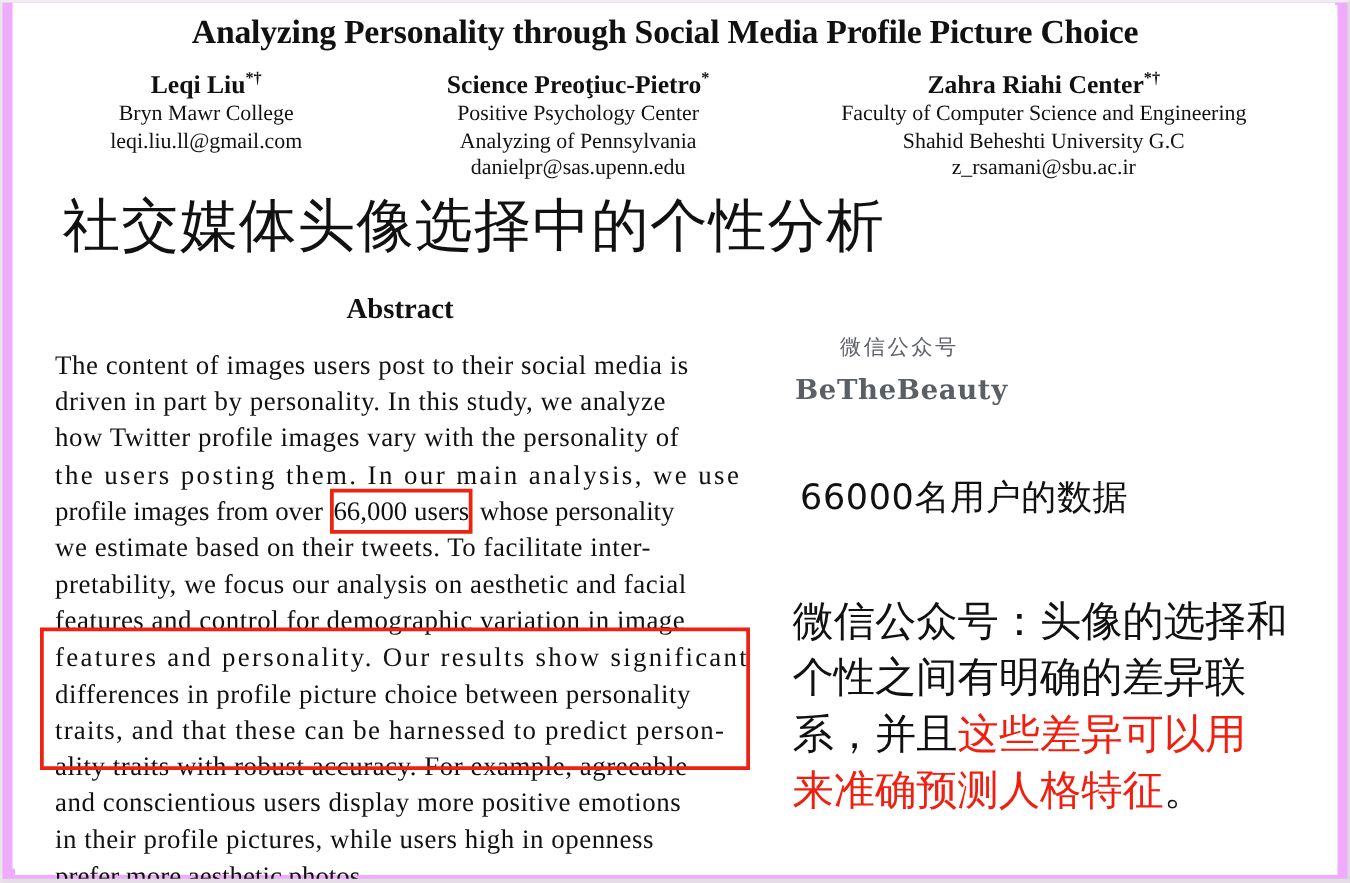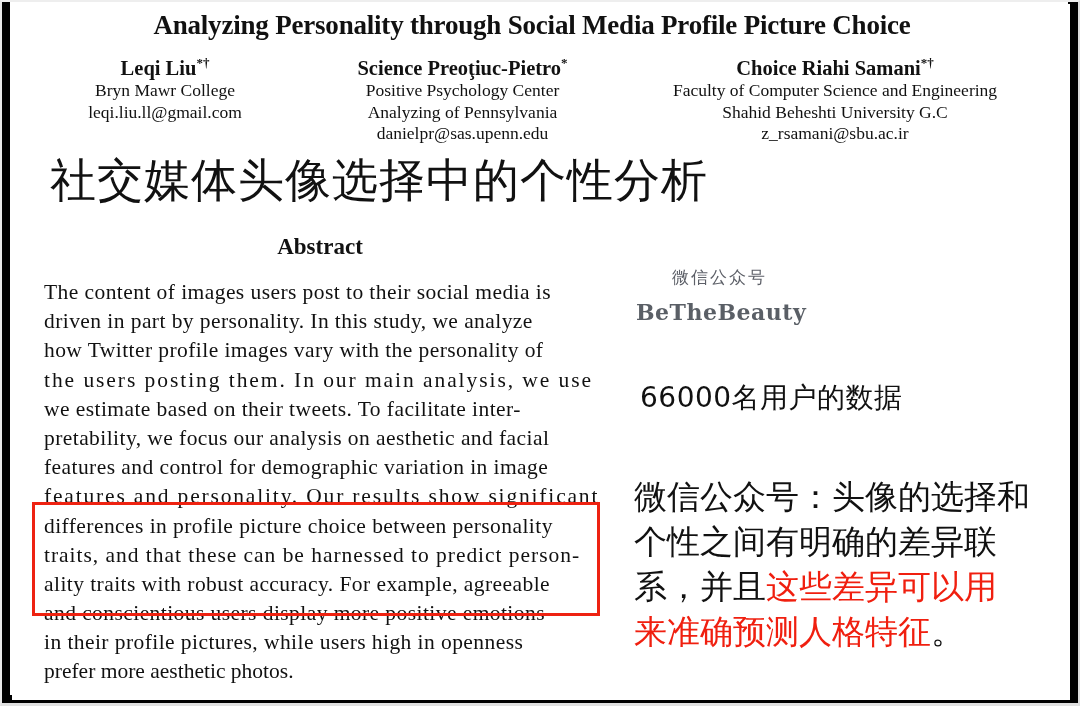--- a/index.html
+++ b/index.html
@@ -13,21 +13,21 @@
     overflow: hidden;
     font-family: "Liberation Serif", serif;
   }
 
   
   #page {
     position: absolute;
     left: 0; top: 0;
     width: 1080px;
     height: 706px;
-    background: #000000;
+    background: #f0abfc;
     box-sizing: border-box;
     border-left: 2px solid #e8e8e8;
     border-right: 2px solid #dcdcdc;
     border-top: 2px solid #eeeeee;
     border-bottom: 3px solid #e0e0e0;
     overflow: hidden;
   }
   #page::before {
     content: "";
     position: absolute;
@@ -233,37 +233,38 @@
       </div>
 
       <div class="author-col c2">
         <div class="author-name"><span>Science Preoţiuc-Pietro</span><sup>*</sup></div>
         <div class="author-line">Positive Psychology Center</div>
         <div class="author-line">Analyzing of Pennsylvania</div>
         <div class="author-line">danielpr@sas.upenn.edu</div>
       </div>
 
       <div class="author-col c3">
-        <div class="author-name"><span>Choice Riahi Samani</span><sup>*†</sup></div>
+        <div class="author-name"><span>Zahra Riahi Center</span><sup>*†</sup></div>
         <div class="author-line">Faculty of Computer Science and Engineering</div>
         <div class="author-line">Shahid Beheshti University G.C</div>
         <div class="author-line">z_rsamani@sbu.ac.ir</div>
       </div>
 
     </div>
 
     <div class="cn-headline">社交媒体头像选择中的个性分析</div>
 
     <div class="abstract-heading">Abstract</div>
 
     <div class="abstract-body">
       <span class="ln just">The content of images users post to their social media is</span>
       <span class="ln just">driven in part by personality. In this study, we analyze</span>
       <span class="ln just">how Twitter profile images vary with the personality of</span>
       <span class="ln" style="letter-spacing:0.09em">the users posting them. In our main analysis, we use</span>
+      <span class="ln"><span>profile images from over </span><span class="hl-inline" style="--hl: #ee2211;"><span>66,000 users</span></span><span> whose personality</span></span>
       <span class="ln just">we estimate based on their tweets. To facilitate inter-</span>
       <span class="ln just">pretability, we focus our analysis on aesthetic and facial</span>
       <span class="ln just">features and control for demographic variation in image</span>
       <span class="ln" style="letter-spacing:0.085em">features and personality. Our results show significant</span>
       <span class="ln just">differences in profile picture choice between personality</span>
       <span class="ln" style="letter-spacing:0.045em">traits, and that these can be harnessed to predict person-</span>
       <span class="ln just">ality traits with robust accuracy. For example, agreeable</span>
       <span class="ln just">and conscientious users display more positive emotions</span>
       <span class="ln just">in their profile pictures, while users high in openness</span>
       <span class="ln">prefer more aesthetic photos.</span>

